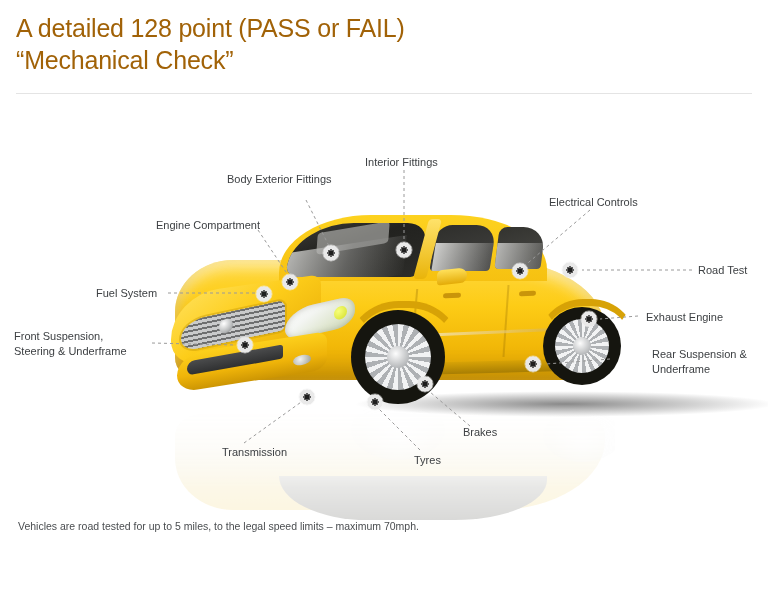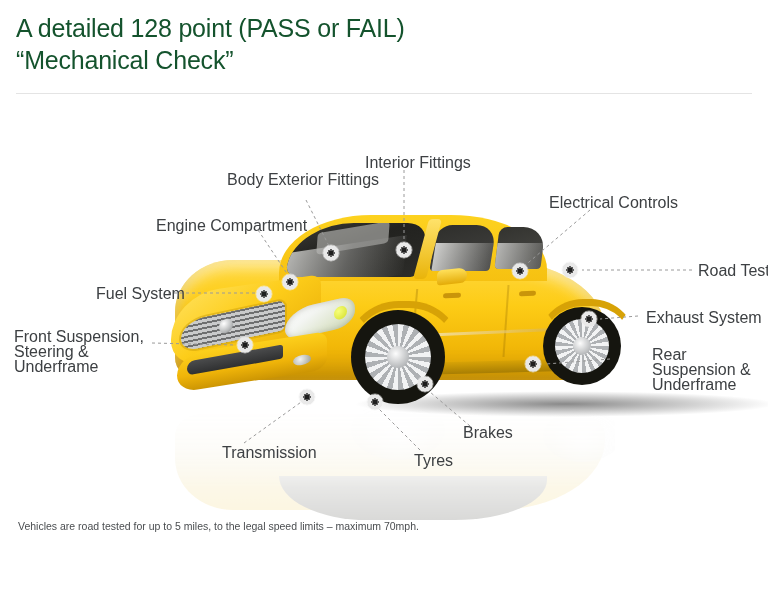--- a/index.html
+++ b/index.html
@@ -6,21 +6,21 @@
   body{
     width:768px;height:596px;background:#ffffff;overflow:hidden;
     font-family:"Liberation Sans","DejaVu Sans",sans-serif;
     position:relative;
   }
   .page{position:absolute;inset:0;}
 
   
   .header{position:absolute;left:16px;top:12px;width:736px;}
   .title-line{
-    font-size:25px;line-height:32px;color:#14532d;font-weight:400;
+    font-size:25px;line-height:32px;color:#a16207;font-weight:400;
     letter-spacing:-0.2px;white-space:nowrap;
   }
   .divider{
     position:absolute;left:16px;top:93px;width:736px;height:1px;
     background:#e4e4e4;
   }
 
   
   .stage{position:absolute;left:0;top:100px;width:768px;height:400px;}
 
@@ -234,21 +234,21 @@
         #e9e9e9 31% 62%,rgba(240,240,240,.62) 63% 86%,rgba(245,245,245,0) 100%);
     transform:translate(-50%,-50%);
     z-index:6;
   }
 
   
   .leaders{position:absolute;left:0;top:0;width:768px;height:400px;z-index:4;}
 
   
   .label{
-    position:absolute;font-size:16px;line-height:15px;color:#3d4043;
+    position:absolute;font-size:11px;line-height:15px;color:#3d4043;
     white-space:nowrap;z-index:7;
   }
   .label.two-line{white-space:normal;}
 
   
   .footer{position:absolute;left:18px;top:515px;width:720px;}
   .footer div{font-size:10.5px;line-height:22px;color:#4a4d50;}
 </style>
 </head>
 <body>
@@ -341,21 +341,21 @@
     <div class="label" style="left:227px;top:72px;">Body Exterior Fittings</div>
 
     <div class="label" style="left:549px;top:95px;">Electrical Controls</div>
 
     <div class="label" style="left:156px;top:118px;">Engine Compartment</div>
 
     <div class="label" style="left:698px;top:163px;">Road Test</div>
 
     <div class="label" style="left:96px;top:186px;">Fuel System</div>
 
-    <div class="label" style="left:646px;top:210px;">Exhaust System</div>
+    <div class="label" style="left:646px;top:210px;">Exhaust Engine</div>
 
     <div class="label two-line" style="left:14px;top:229px;width:132px;">Front Suspension, Steering &amp; Underframe</div>
 
     <div class="label two-line" style="left:652px;top:247px;width:110px;">Rear Suspension &amp; Underframe</div>
 
     <div class="label" style="left:463px;top:325px;">Brakes</div>
 
     <div class="label" style="left:222px;top:345px;">Transmission</div>
 
     <div class="label" style="left:414px;top:353px;">Tyres</div>

